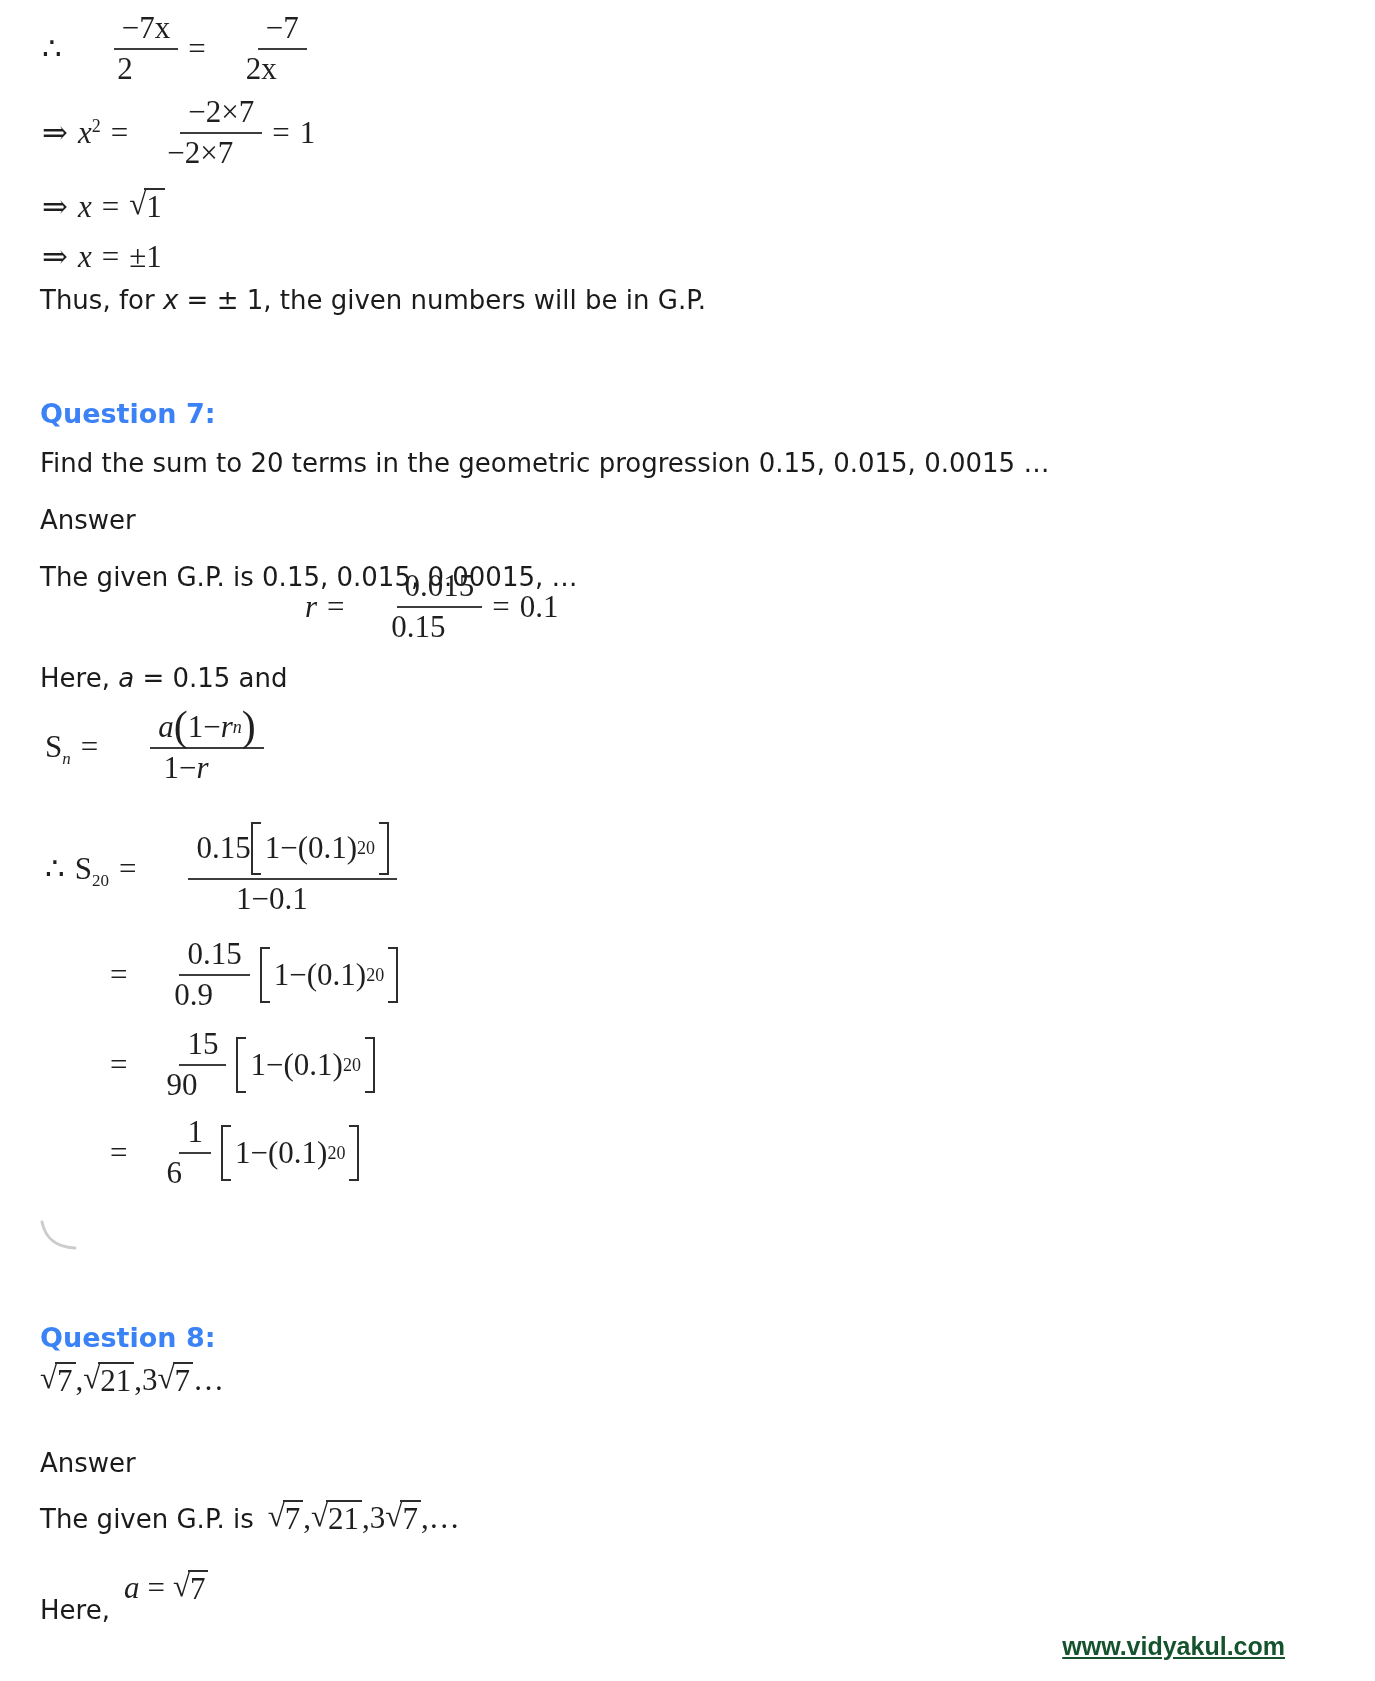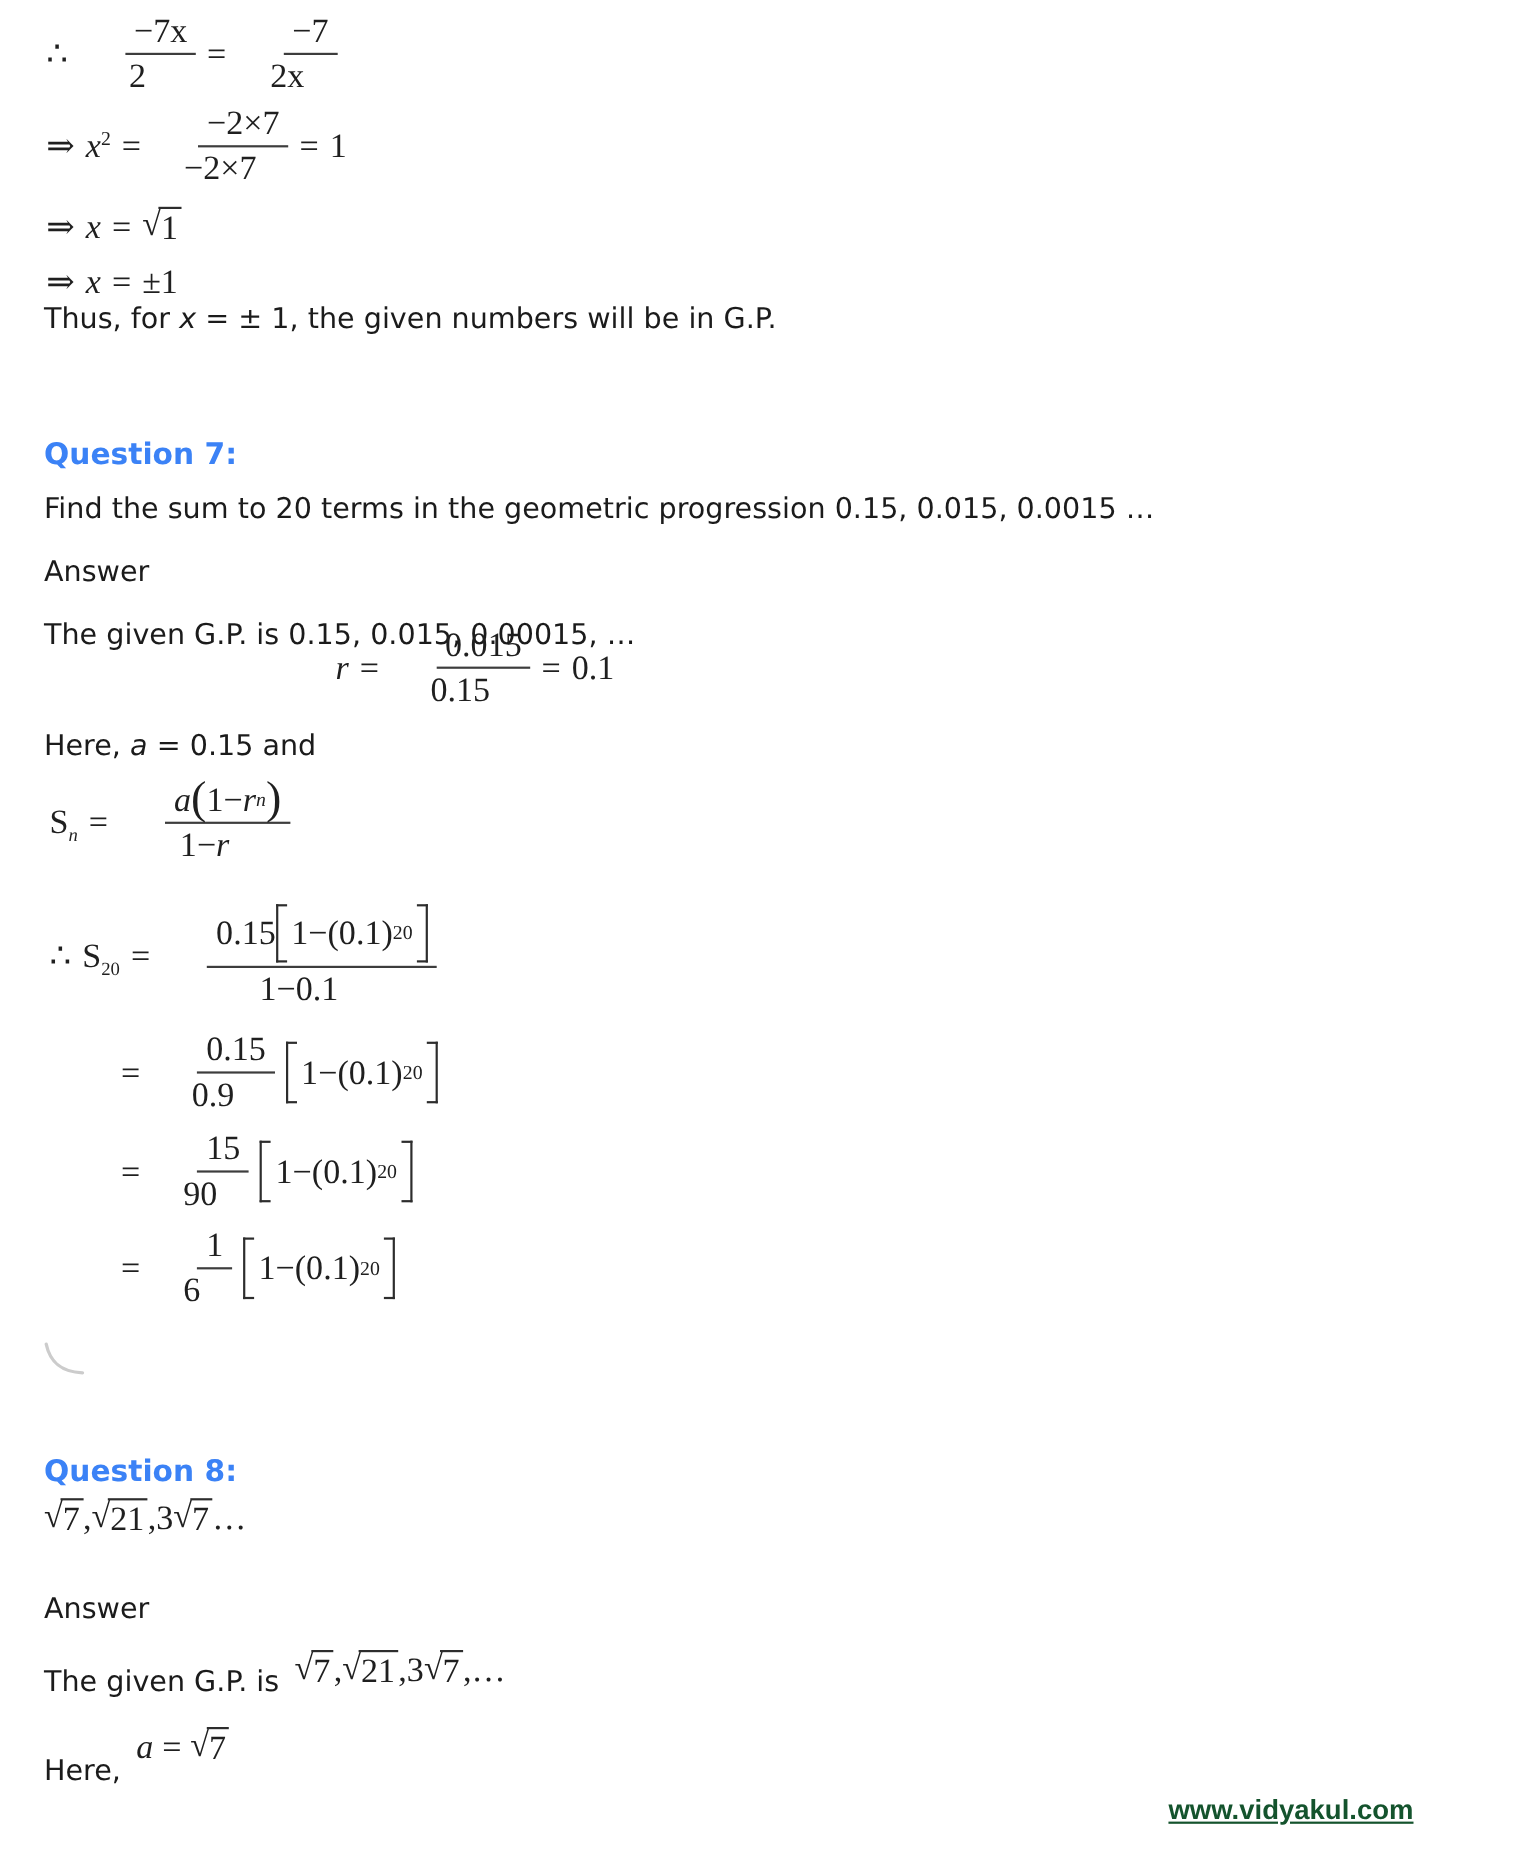--- a/index.html
+++ b/index.html
@@ -94,21 +94,21 @@
     </span>
   </div>
 
   <div class="eq math" style="left:42px; top:238px;">
     <span>⇒</span>
     <span class="var">x</span>
     <span>=</span>
     <span>±1</span>
   </div>
 
-  <div class="text-line" style="left:40px; top:275px;">
+  <div class="text-line" style="left:40px; top:285px;">
     <span>Thus, for </span><span class="var">x</span><span> = ± 1, the given numbers will be in G.P.</span>
   </div>
 
   <div class="q-heading" style="left:40px; top:398px;">Question 7:</div>
   <div class="text-line" style="left:40px; top:448px;">Find the sum to 20 terms in the geometric progression 0.15, 0.015, 0.0015 …</div>
   <div class="text-line" style="left:40px; top:505px;">Answer</div>
   <div class="text-line" style="left:40px; top:562px;">The given G.P. is 0.15, 0.015, 0.00015, …</div>
 
   <div class="eq math" style="left:305px; top:570px;">
     <span class="var">r</span>
@@ -235,21 +235,21 @@
           <span class="sign">√</span>
           <span class="rad">7</span>
         </span>
         <span>…</span>
     </span>
   </div>
 
   <div class="text-line" style="left:40px; top:1448px;">Answer</div>
 
   <div class="row" style="left:40px; top:1500px;">
-    <span class="text-line" style="position:static; margin-top:14px;">The given G.P. is</span>
+    <span class="text-line" style="position:static; margin-top:4px;">The given G.P. is</span>
     <span class="math-inline">
       <span class="sqrt">
           <span class="sign">√</span>
           <span class="rad">7</span>
         </span>
         <span>, </span>
       <span class="sqrt">
           <span class="sign">√</span>
           <span class="rad">21</span>
         </span>

